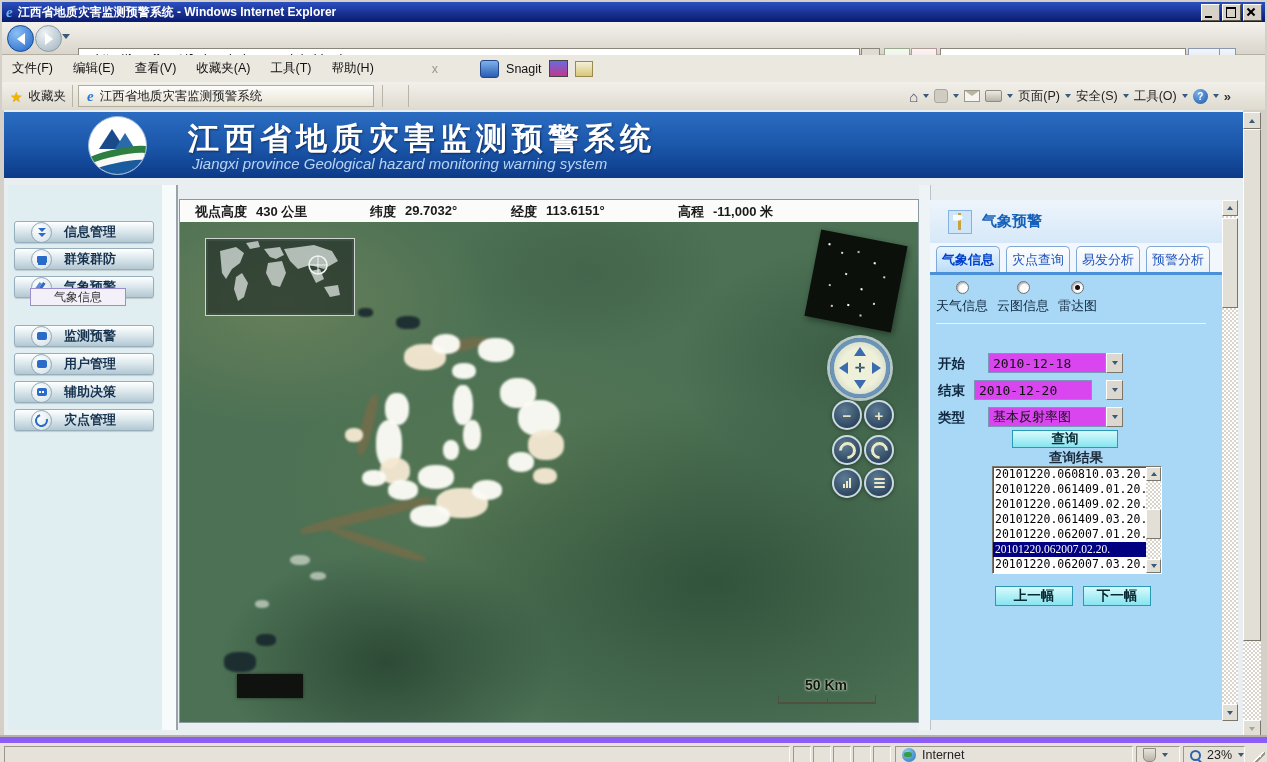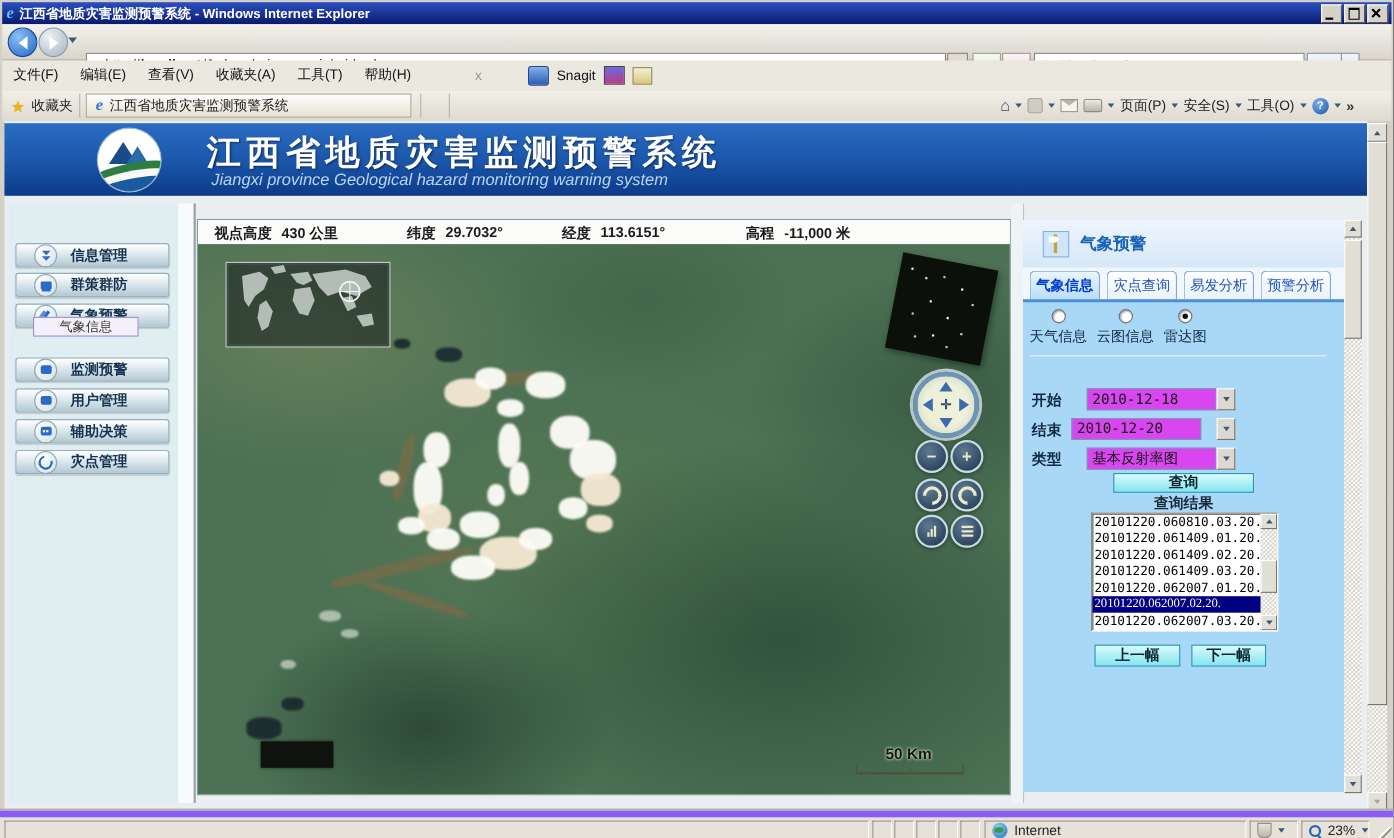--- a/index.html
+++ b/index.html
@@ -525,21 +525,21 @@
       <div class="selbtn" style="left:176px;top:105px;">
           <span class="tri tri-down sm"></span>
         </div>
       <div class="formrow" style="top:134px;">类型</div>
       <div class="sel" style="left:58px;top:132px;width:118px;font-family:'Liberation Sans',sans-serif;">
           <span>基本反射率图</span>
         </div>
       <div class="selbtn" style="left:176px;top:132px;">
           <span class="tri tri-down sm"></span>
         </div>
-      <div class="cyanbtn" style="left:82px;top:155px;width:128px;height:18px;">查询</div>
+      <div class="cyanbtn" style="left:82px;top:155px;width:106px;height:18px;">查询</div>
       <div class="resultlabel">查询结果</div>
       <div class="listbox">
         <div class="lrow">20101220.060810.03.20.</div>
         <div class="lrow">20101220.061409.01.20.</div>
         <div class="lrow">20101220.061409.02.20.</div>
         <div class="lrow">20101220.061409.03.20.</div>
         <div class="lrow">20101220.062007.01.20.</div>
         <div class="lrow selected">20101220.062007.02.20.</div>
         <div class="lrow">20101220.062007.03.20.</div>
         <div class="lsb dither">

